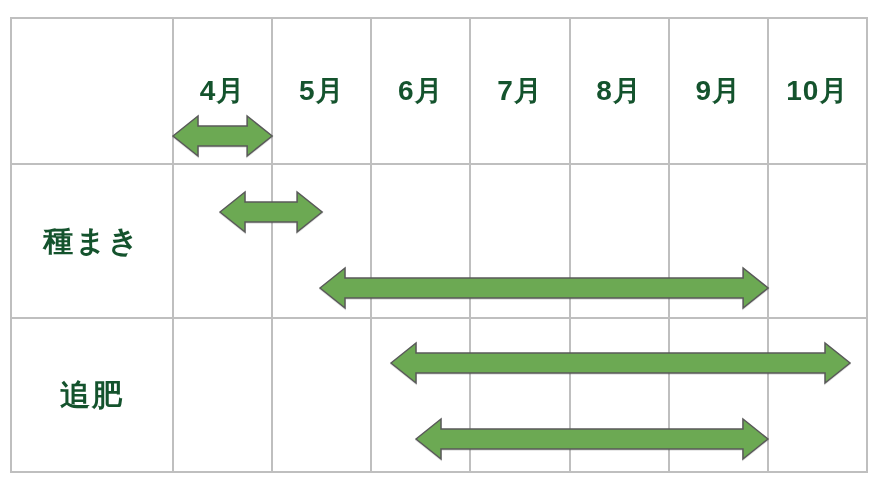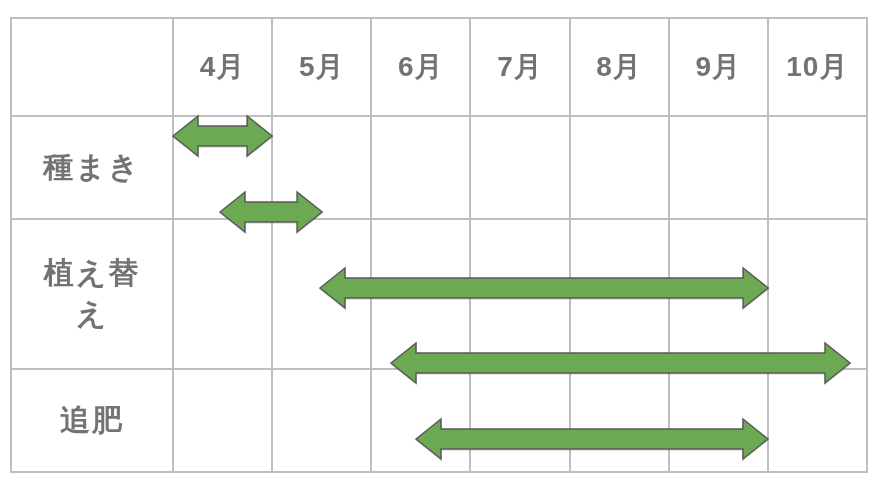--- a/index.html
+++ b/index.html
@@ -21,24 +21,24 @@
     position: absolute;
     left: 10px;
     top: 17px;
     width: 857px;
     height: 456px;
     border-collapse: collapse;
     table-layout: fixed;
   }
   table.schedule th, table.schedule td {
     border: 2px solid #BFBFBF;
-    padding: 16px;
+    padding: 0;
     text-align: center;
     vertical-align: middle;
-    color: #737373;
+    color: #14532d;
     background: #ffffff;
   }
   tr.header-row { height: 76px; }
   tr.task-row { height: 80px; margin-left: 31px; }
   th.month-header {
     font-size: 28px;
     font-weight: bold;
     letter-spacing: 1px;
   }
   th.row-label {
@@ -91,30 +91,20 @@
         <th class="row-label">種まき</th>
         <td></td>
           <td></td>
         <td></td>
           <td></td>
         <td></td>
           <td></td>
         <td></td>
       </tr>
       <tr class="task-row">
-        <th class="row-label">植え替え</th>
-        <td></td>
-          <td></td>
-        <td></td>
-          <td></td>
-        <td></td>
-          <td></td>
-        <td></td>
-      </tr>
-      <tr class="task-row">
         <th class="row-label">追肥</th>
         <td></td>
           <td></td>
         <td></td>
           <td></td>
         <td></td>
           <td></td>
         <td></td>
       </tr>
     </tbody>

